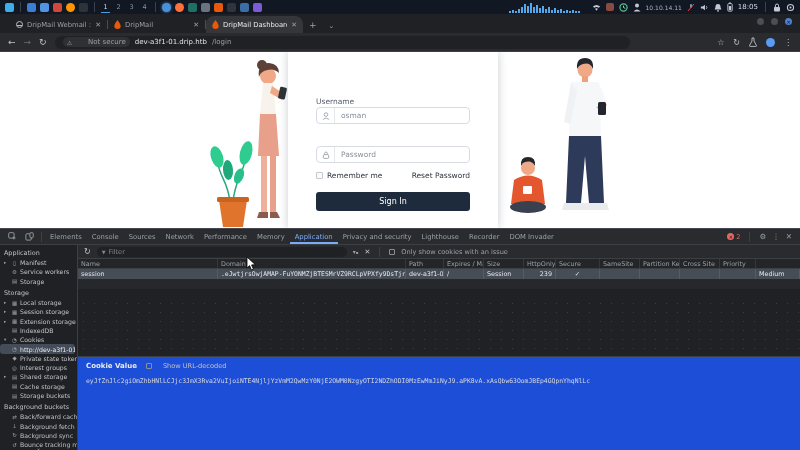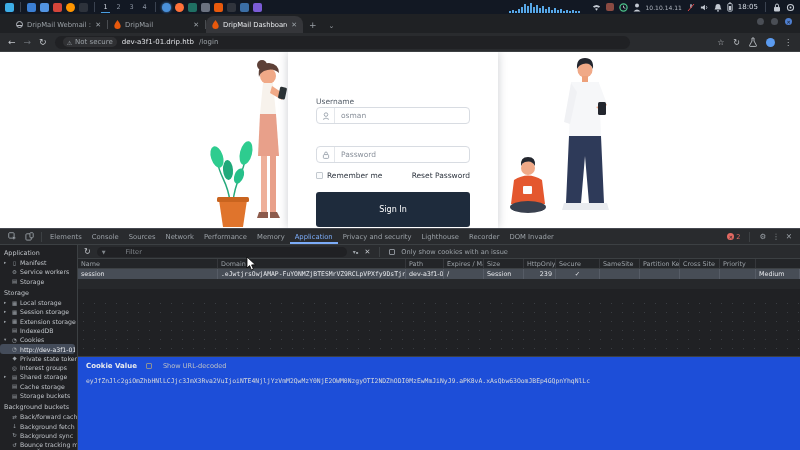--- a/index.html
+++ b/index.html
@@ -36,21 +36,21 @@
   .wdot { width:7px; height:7px; border-radius:50%; background:#4a4e55; }
   .wdot.close { background:#4f7fd0; color:#15181d; font-size:5px; display:flex; align-items:center; justify-content:center; }
 
   
   .toolbar { position:absolute; top:33px; left:0; right:0; height:19px; background:#292b2e;
              border-bottom:1px solid #3c4043; display:flex; align-items:center; gap:8px; padding:0 8px; }
   .nav { color:#c0c4c9; font-size:9px; line-height:1; }
   .nav.dim { color:#686d73; }
   .omnibox { width:575px; height:13px; background:#202124; border-radius:7px;
              display:flex; align-items:center; gap:5px; padding:0 8px; font-size:7px; }
-  .sec-chip { display:flex; gap:3px; align-items:flex-end; color:#9aa0a6; background:rgba(255,255,255,.07);
+  .sec-chip { display:flex; gap:16px; align-items:flex-end; color:#9aa0a6; background:rgba(255,255,255,.07);
               border-radius:6px; padding:1px 4px; }
   .host { color:#dfe1e5; } .upath { color:#9aa0a6; }
   .tb-icons { margin-left:auto; display:flex; gap:9px; align-items:center; color:#c0c4c9; font-size:8px; }
   .avatar { width:9px; height:9px; border-radius:50%; background:#5b9bf0; }
 
   
   .page { position:absolute; top:52px; left:0; right:0; height:176px; background:#ffffff; overflow:hidden; }
   .illu { position:absolute; top:0; }
   .card { position:absolute; left:288px; top:0; width:210px; height:176px; background:#fff;
           box-shadow:0 0 9px rgba(15,23,42,.22); }
@@ -59,21 +59,21 @@
   .flabel { position:absolute; left:28px; font-size:7.5px; color:#555e68; }
   .finput { position:absolute; left:28px; right:28px; height:17px; border:1px solid #d8dce2;
             border-radius:4px; display:flex; align-items:center; background:#fff; }
   .finput .ic { width:18px; height:100%; display:flex; align-items:center; justify-content:center;
                 border-right:1px solid #e4e7eb; }
   .finput .val { padding-left:6px; font-size:7.5px; color:#8a919b; }
   .frow { position:absolute; left:28px; right:28px; top:119px; display:flex; align-items:center; font-size:7.5px;text-align:right; }
   .cbx { width:7px; height:7px; border:1px solid #c3c9cf; border-radius:1px; margin-right:4px; background:#fafbfc; }
   .remember { color:#2f3640; }
   .reset { margin-left:auto; color:#2f3640; }
-  .signin { position:absolute; left:28px; right:28px; top:140px; height:35px; background:#1e2b3c;
+  .signin { position:absolute; left:28px; right:28px; top:140px; height:19px; background:#1e2b3c;
             border-radius:3px; color:#fff; font-size:8px; display:flex; align-items:center; justify-content:center; }
 
   
   .devtools { position:absolute; top:228px; left:0; right:0; bottom:0; background:#202124;
               border-top:1px solid #454850; display:flex; flex-direction:column; }
   .dt-tabbar { height:16px; background:#292b2e; border-bottom:1px solid #3c4043;
                display:flex; align-items:center; font-size:6.8px; color:#9aa0a6; padding:0 4px; }
   .dt-tbico { margin:0 4px; display:flex; }
   .dt-vsep { width:1px; height:10px; background:#3c4043; margin:0 3px; }
   .dt-tab { padding:0 5px; height:100%; display:flex; align-items:center; white-space:nowrap; }
@@ -93,21 +93,21 @@
   .sb-arrow { width:5px; font-size:4.5px; color:#9aa0a6; flex:none; }
   .sb-ico { width:7px; font-size:5.5px; color:#9aa0a6; text-align:center; flex:none; }
   .sb-item.child { padding-left:11px; }
   .sb-item.selected { background:#444c5a; border-radius:3px; color:#e8eaed; margin-right:2px; }
   .sb-scroll { position:absolute; bottom:-1px; left:0; right:0; text-align:center; color:#9aa0a6; font-size:6px; }
 
   .dt-main { flex:1; display:flex; flex-direction:column; min-width:0; }
   .ck-toolbar { height:14px; flex:none; background:#292b2e; border-bottom:1px solid #3c4043;
                 display:flex; align-items:center; gap:6px; padding:0 6px; font-size:6.6px; color:#9aa0a6; }
   .ck-filter { width:250px; height:10px; background:#202124; border-radius:5px;
-               display:flex; align-items:center; gap:20px; padding:0 5px; color:#80868b; }
+               display:flex; align-items:center; gap:3px; padding:0 5px; color:#80868b; }
   .funnel { font-size:5px; }
   .dcb { width:6px; height:6px; border:1px solid #8b9097; border-radius:1px; flex:none; }
   .grid { display:grid; grid-template-columns:140px 188px 38px 40px 40px 32px 44px 40px 40px 40px 36px 44px;
           font-size:6.4px; flex:none; }
   .grid .cell { padding:0 3px; display:flex; align-items:center; border-right:1px solid #35373b;
                 overflow:hidden; white-space:nowrap; }
   .grid.ghead { height:10px; color:#9aa0a6; background:#232528; border-bottom:1px solid #3c4043; }
   .grid.grow { height:10px; background:#474d56; color:#e4e6ea; }
   .grid.grow .cell { border-right-color:#565c66; }
   .cell.num { justify-content:flex-end; }

